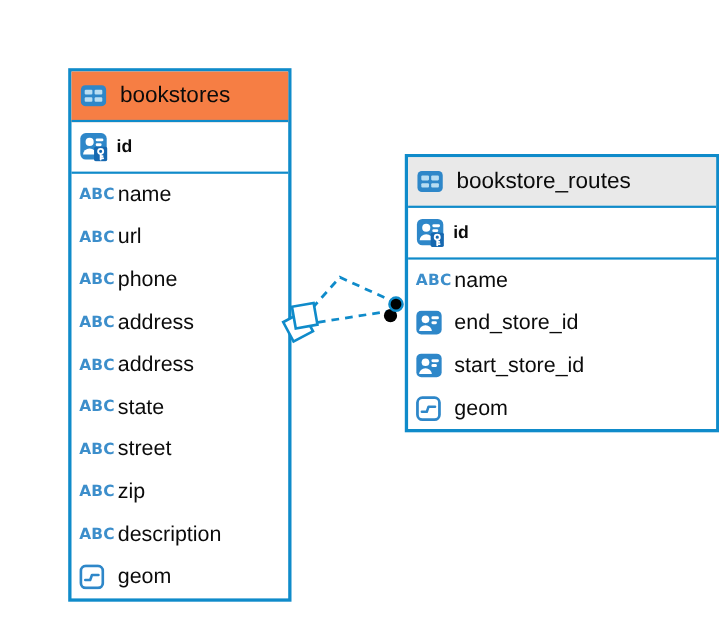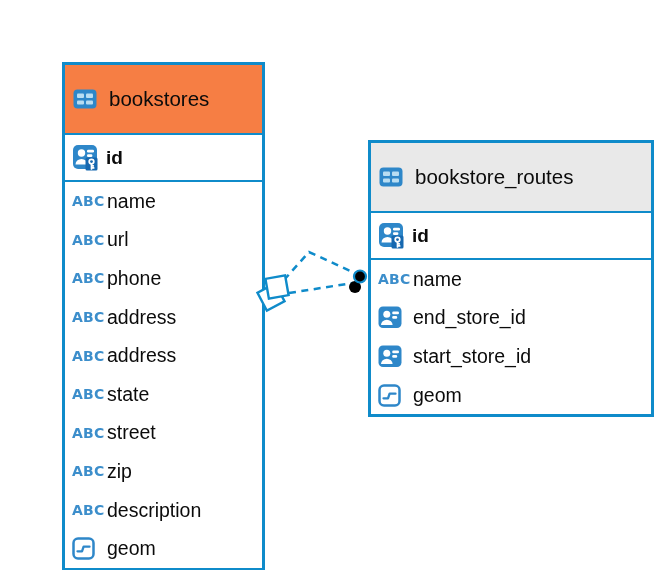--- a/index.html
+++ b/index.html
@@ -9,33 +9,33 @@
     font-family:"Liberation Sans",sans-serif;
   }
   .canvas{position:absolute;inset:0;}
   .erd-table{
     position:absolute;box-sizing:border-box;background:#fff;
     border:3.5px solid var(--blue);z-index:1;
   }
   .t0{left:62px;top:62px;width:203px;}
   .t1{left:368px;top:140px;width:286px;}
   .hdr{
-    display:flex;align-items:center;height:44px;padding:12px 8px;gap:9px;
+    display:flex;align-items:center;height:44px;padding:0 8px;gap:9px;
     border-bottom:2.5px solid var(--blue);
   }
   .t0 .hdr{background:var(--orange);}
   .t1 .hdr{background:var(--gray);}
   .ttitle{font-size:20.5px;color:var(--text);white-space:nowrap;}
   .row{
     display:flex;align-items:center;gap:8px;padding:0 7px;height:38.6px;
     font-size:19.5px;color:var(--text);white-space:nowrap;
   }
   .row.pk{
     height:45px;border-bottom:2.5px solid var(--blue);
-    font-weight:700;font-size:19px;gap:7px;
+    font-weight:700;font-size:16px;gap:7px;
   }
   .cicon{display:inline-flex;width:27px;flex:none;align-items:center;justify-content:flex-start;}
   .abc{font-weight:800;font-size:14px;letter-spacing:.2px;color:var(--typeblue);font-family:"DejaVu Sans",sans-serif;}
   .wires{position:absolute;inset:0;width:654px;height:570px;z-index:2;}
   .dash{fill:none;stroke:var(--blue);stroke-width:2.5;stroke-dasharray:7 5.5;}
   .dia{fill:#fff;stroke:var(--blue);stroke-width:2.4;}
   .dot{fill:#000;}
   .dot.ring{stroke:var(--blue);stroke-width:2.2;}
 </style>
 </head>

